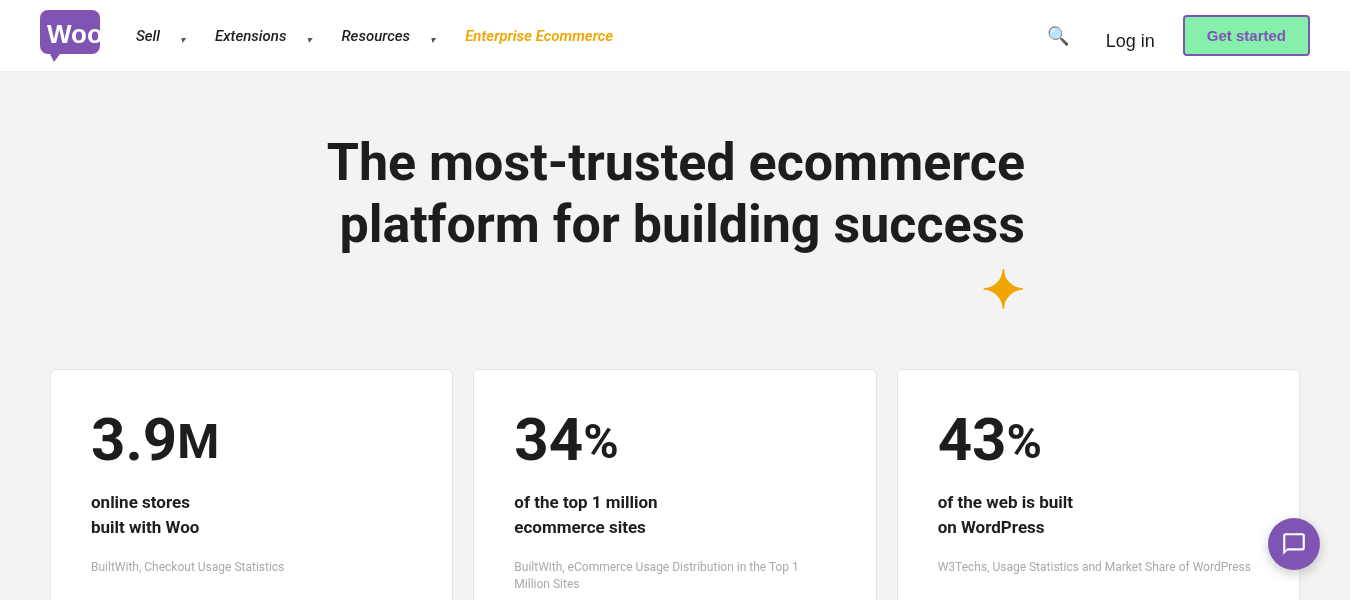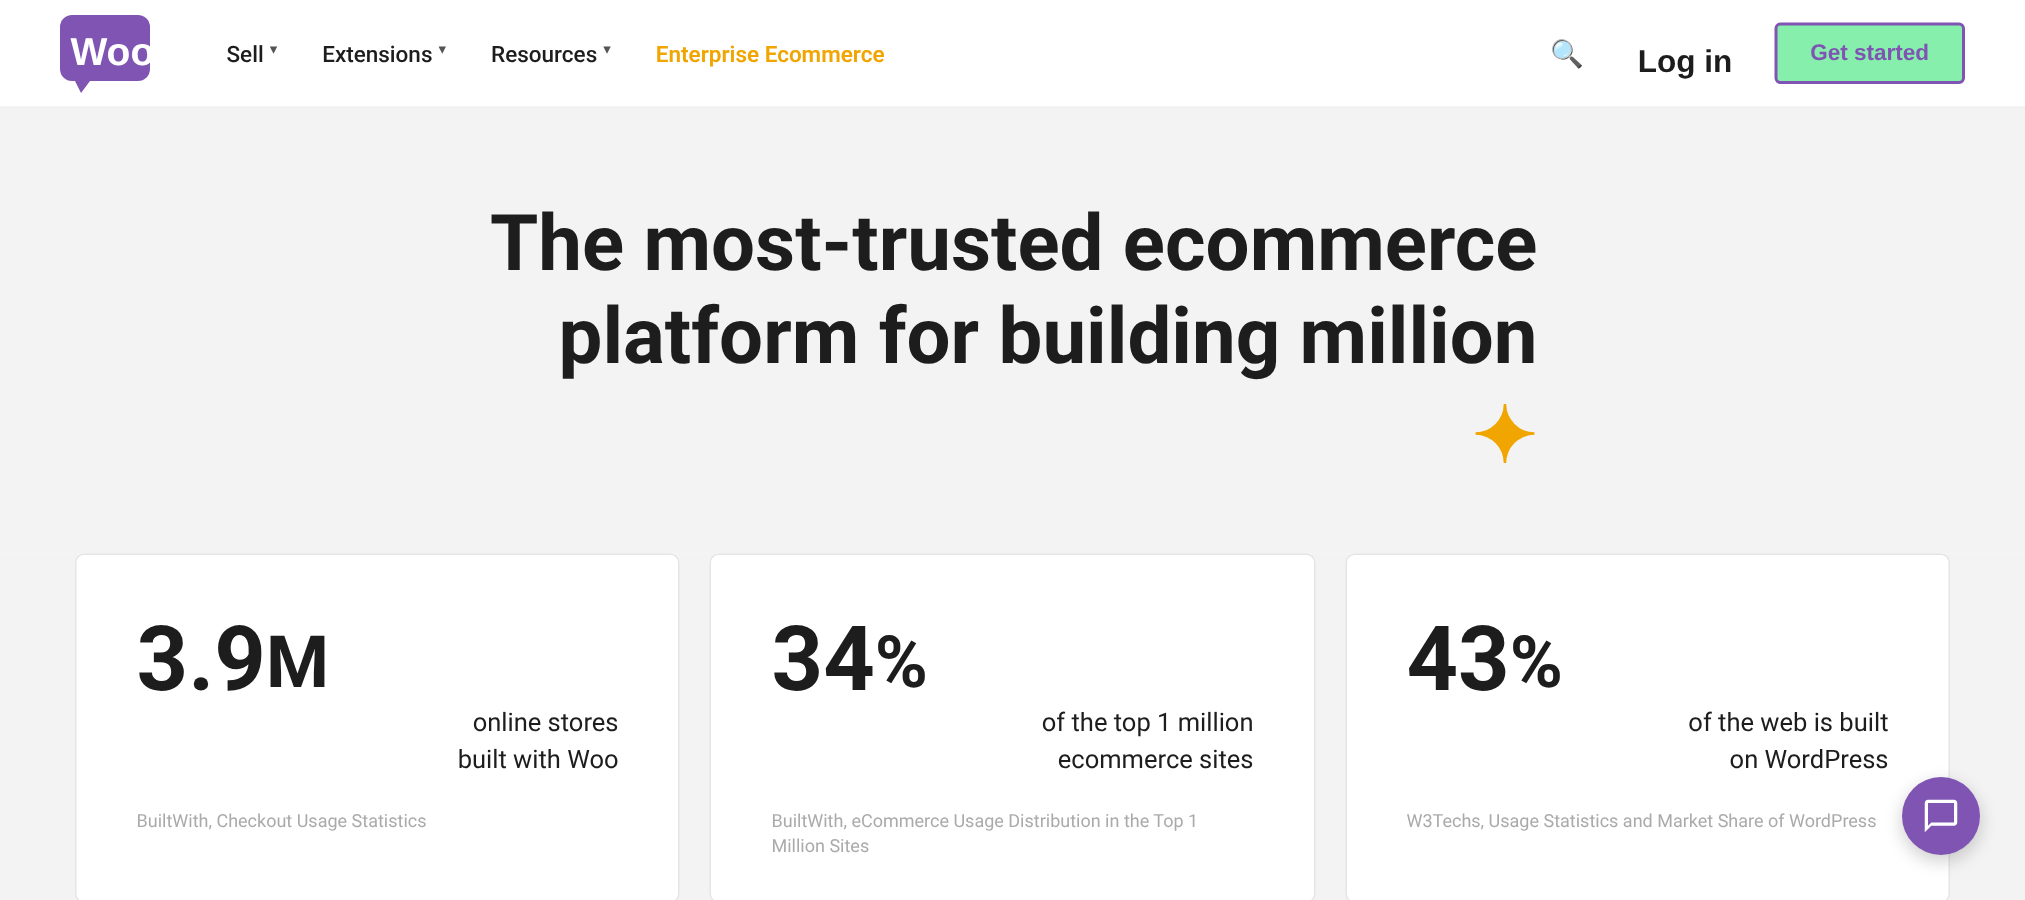--- a/index.html
+++ b/index.html
@@ -12,43 +12,44 @@
       align-items: center;
       padding: 0 40px;
       height: 72px;
       border-bottom: 1px solid #eee;
       position: relative;
       z-index: 10;
     }
     .logo-wrap {
       display: flex;
       align-items: center;
-      margin-right: 39px;
+      margin-right: 24px;
     }
     .logo-svg {
       width: 60px;
       height: 52px;
     }
     .nav-links {
       display: flex;
       align-items: center;
       gap: 6px;
       flex: 1;
     }
     .nav-item {
       display: flex;
-      align-items: flex-start;
-      gap: 4px;
+      align-items: flex-end;
+      gap: 20px;
       padding: 8px 12px;
       cursor: pointer;
       font-size: 15px;
       color: #1d1d1d;
       font-weight: 500;
       border-radius: 4px;
       text-decoration: none;
+      font-style: italic;
     }
     .nav-item.enterprise { color: #f0a500; font-weight: 600; }
     .chevron {
       font-size: 10px;
       color: #555;
     }
     .nav-right {
       display: flex;
       align-items: center;
       gap: 16px;
@@ -58,22 +59,22 @@
       border: none;
       cursor: pointer;
       padding: 8px;
       font-size: 18px;
       color: #333;
     }
     .login-btn {
       background: none;
       border: none;
       cursor: pointer;
-      font-size: 21px;
-      font-weight: 700;
+      font-size: 18px;
+      font-weight: 400;
       color: #1d1d1d;
       padding: 8px 12px;
       margin-top: 12px;
     }
     .get-started-btn {
       background: #86efac;
       border: 2px solid #7f54b3;
       color: #7f54b3;
       font-size: 15px;
       font-weight: 600;
@@ -132,25 +133,25 @@
     .stat-number .main-num {
       font-size: 60px;
       font-weight: 700;
     }
     .stat-number .suffix {
       font-size: 48px;
       font-weight: 700;
       margin-top: 8px;
     }
     .stat-desc {
+      margin-top: 20px;
       font-size: 17px;
       color: #1d1d1d;
       line-height: 1.45;
-      font-weight: 400;
-      text-align: right;
+      font-weight: 700;
     }
     .stat-source {
       margin-top: 20px;
       font-size: 12px;
       color: #aaa;
       line-height: 1.4;
     }
 
     
     .chat-btn {
@@ -214,21 +215,21 @@
     </button>
     <button class="get-started-btn">
       <span>Get started</span>
     </button>
   </div>
 </nav>
 
 <section class="hero">
   <h1 class="hero-title">
     <span>The most-trusted ecommerce</span><br>
-    <span>platform for building million</span>
+    <span>platform for building success</span>
     <span class="sparkle">✦</span>
   </h1>
 </section>
 
 <section class="stats-section">
 
   <div class="stat-card">
     <div class="stat-number">
       <span class="main-num">3.9</span>
       <span class="suffix">M</span>

